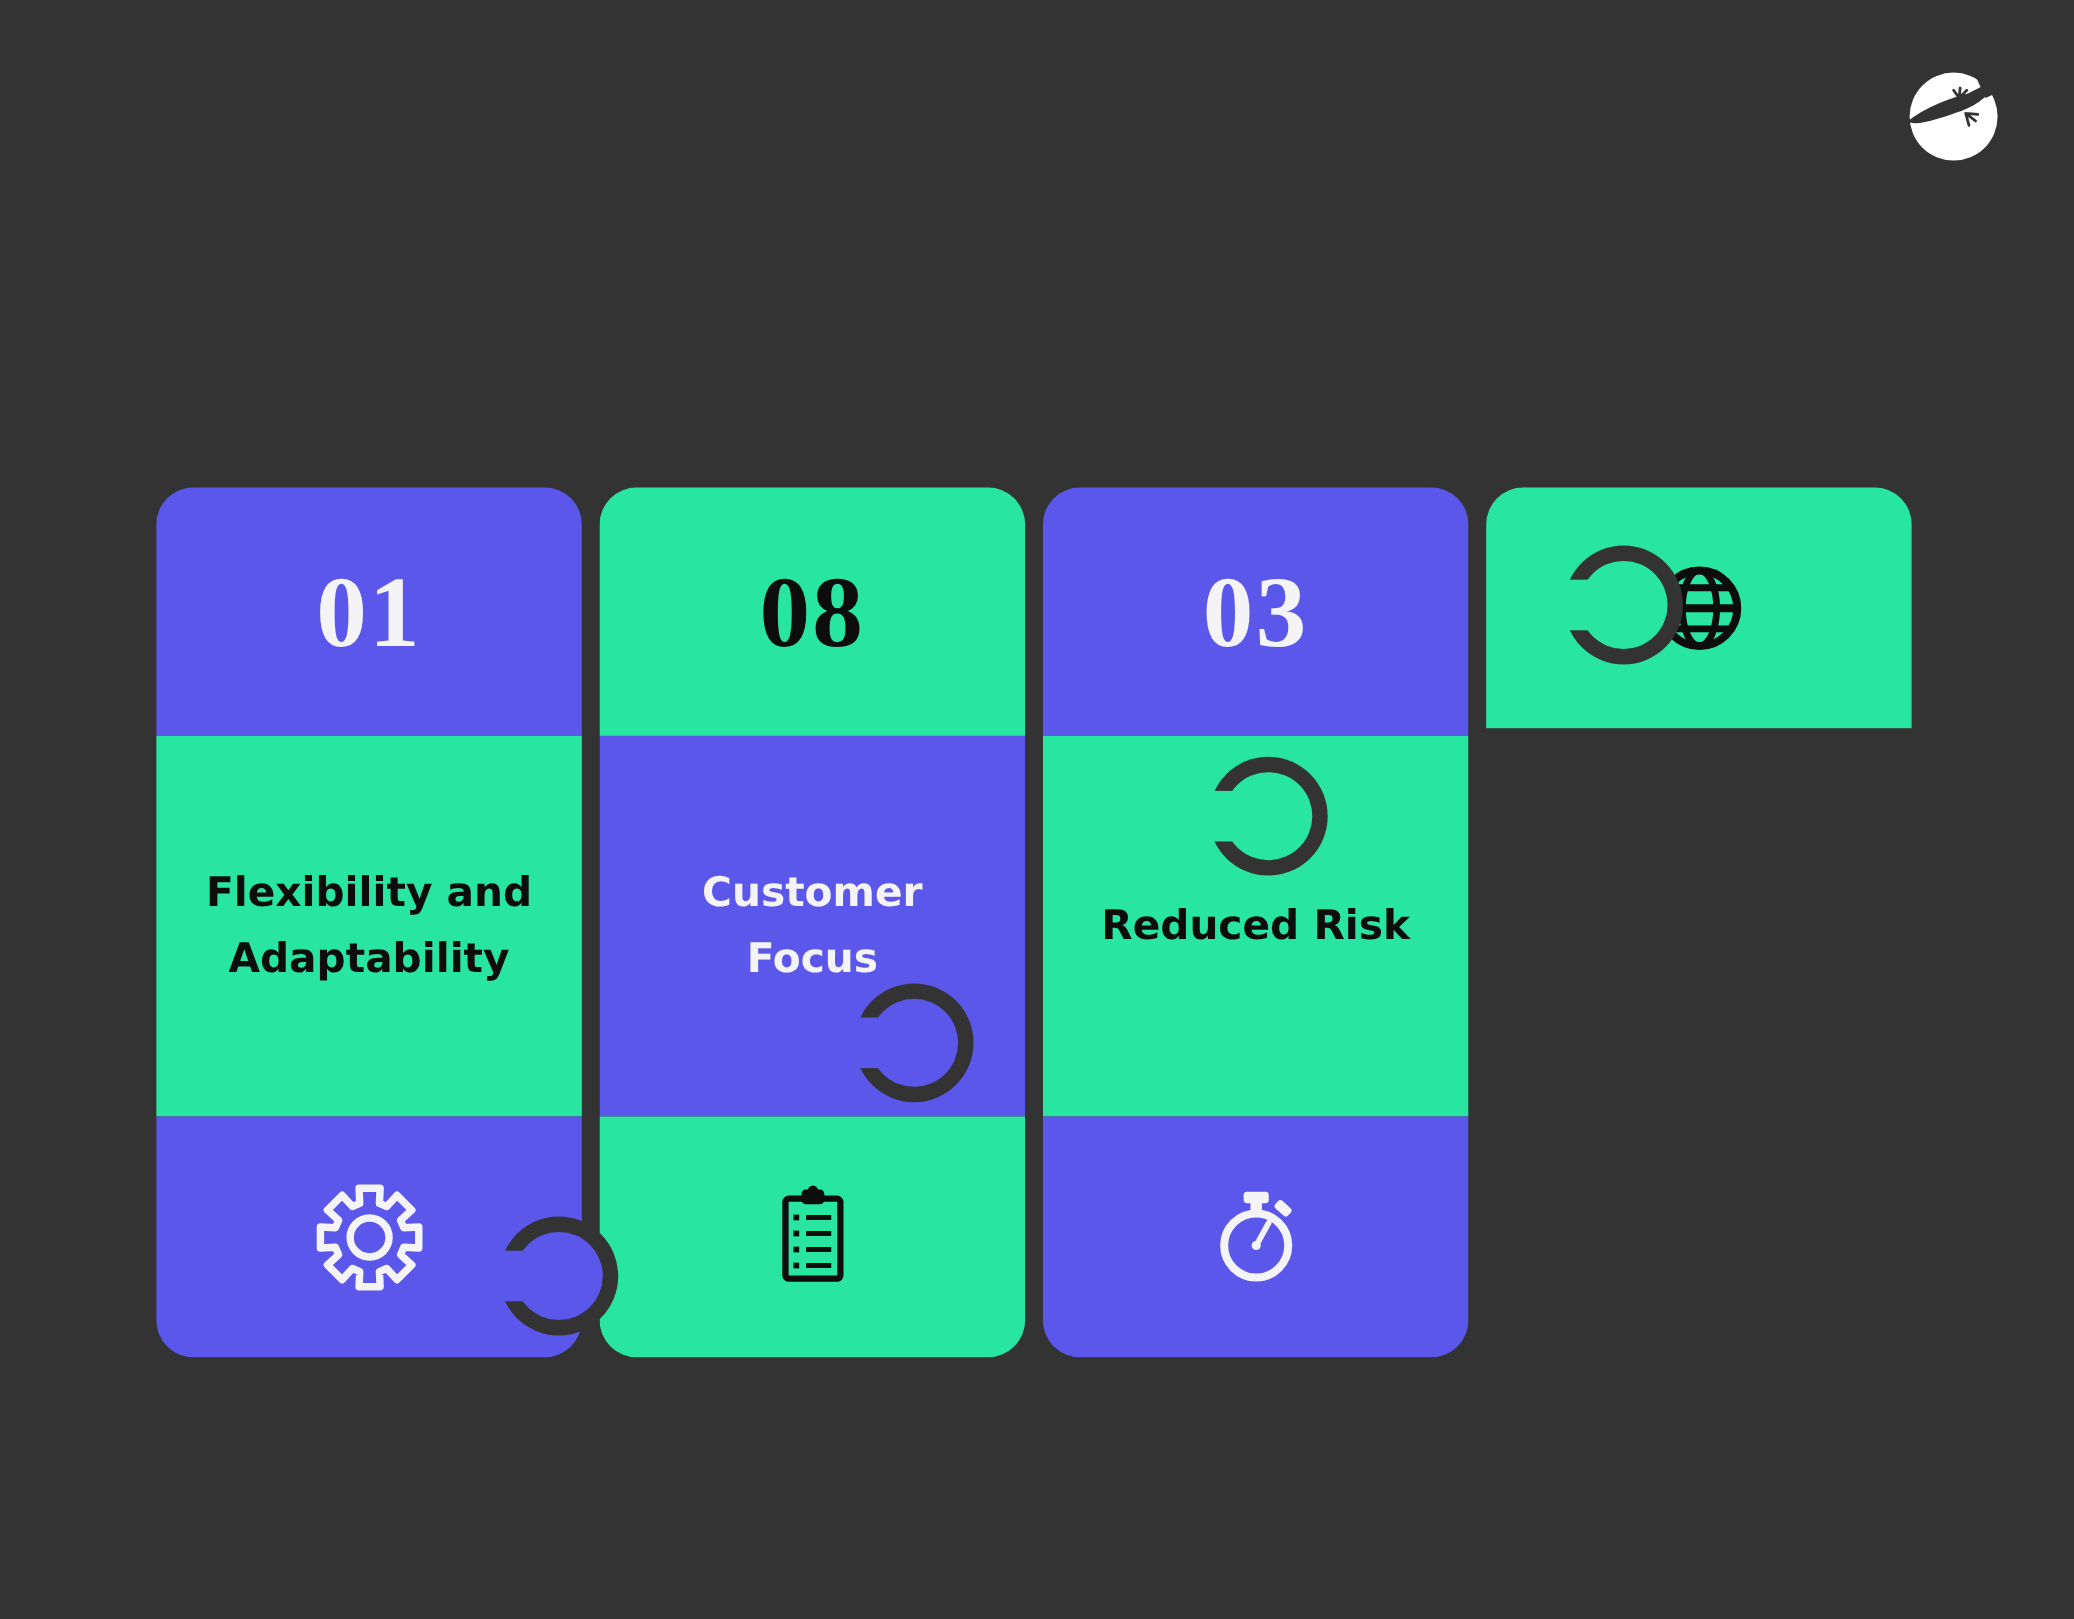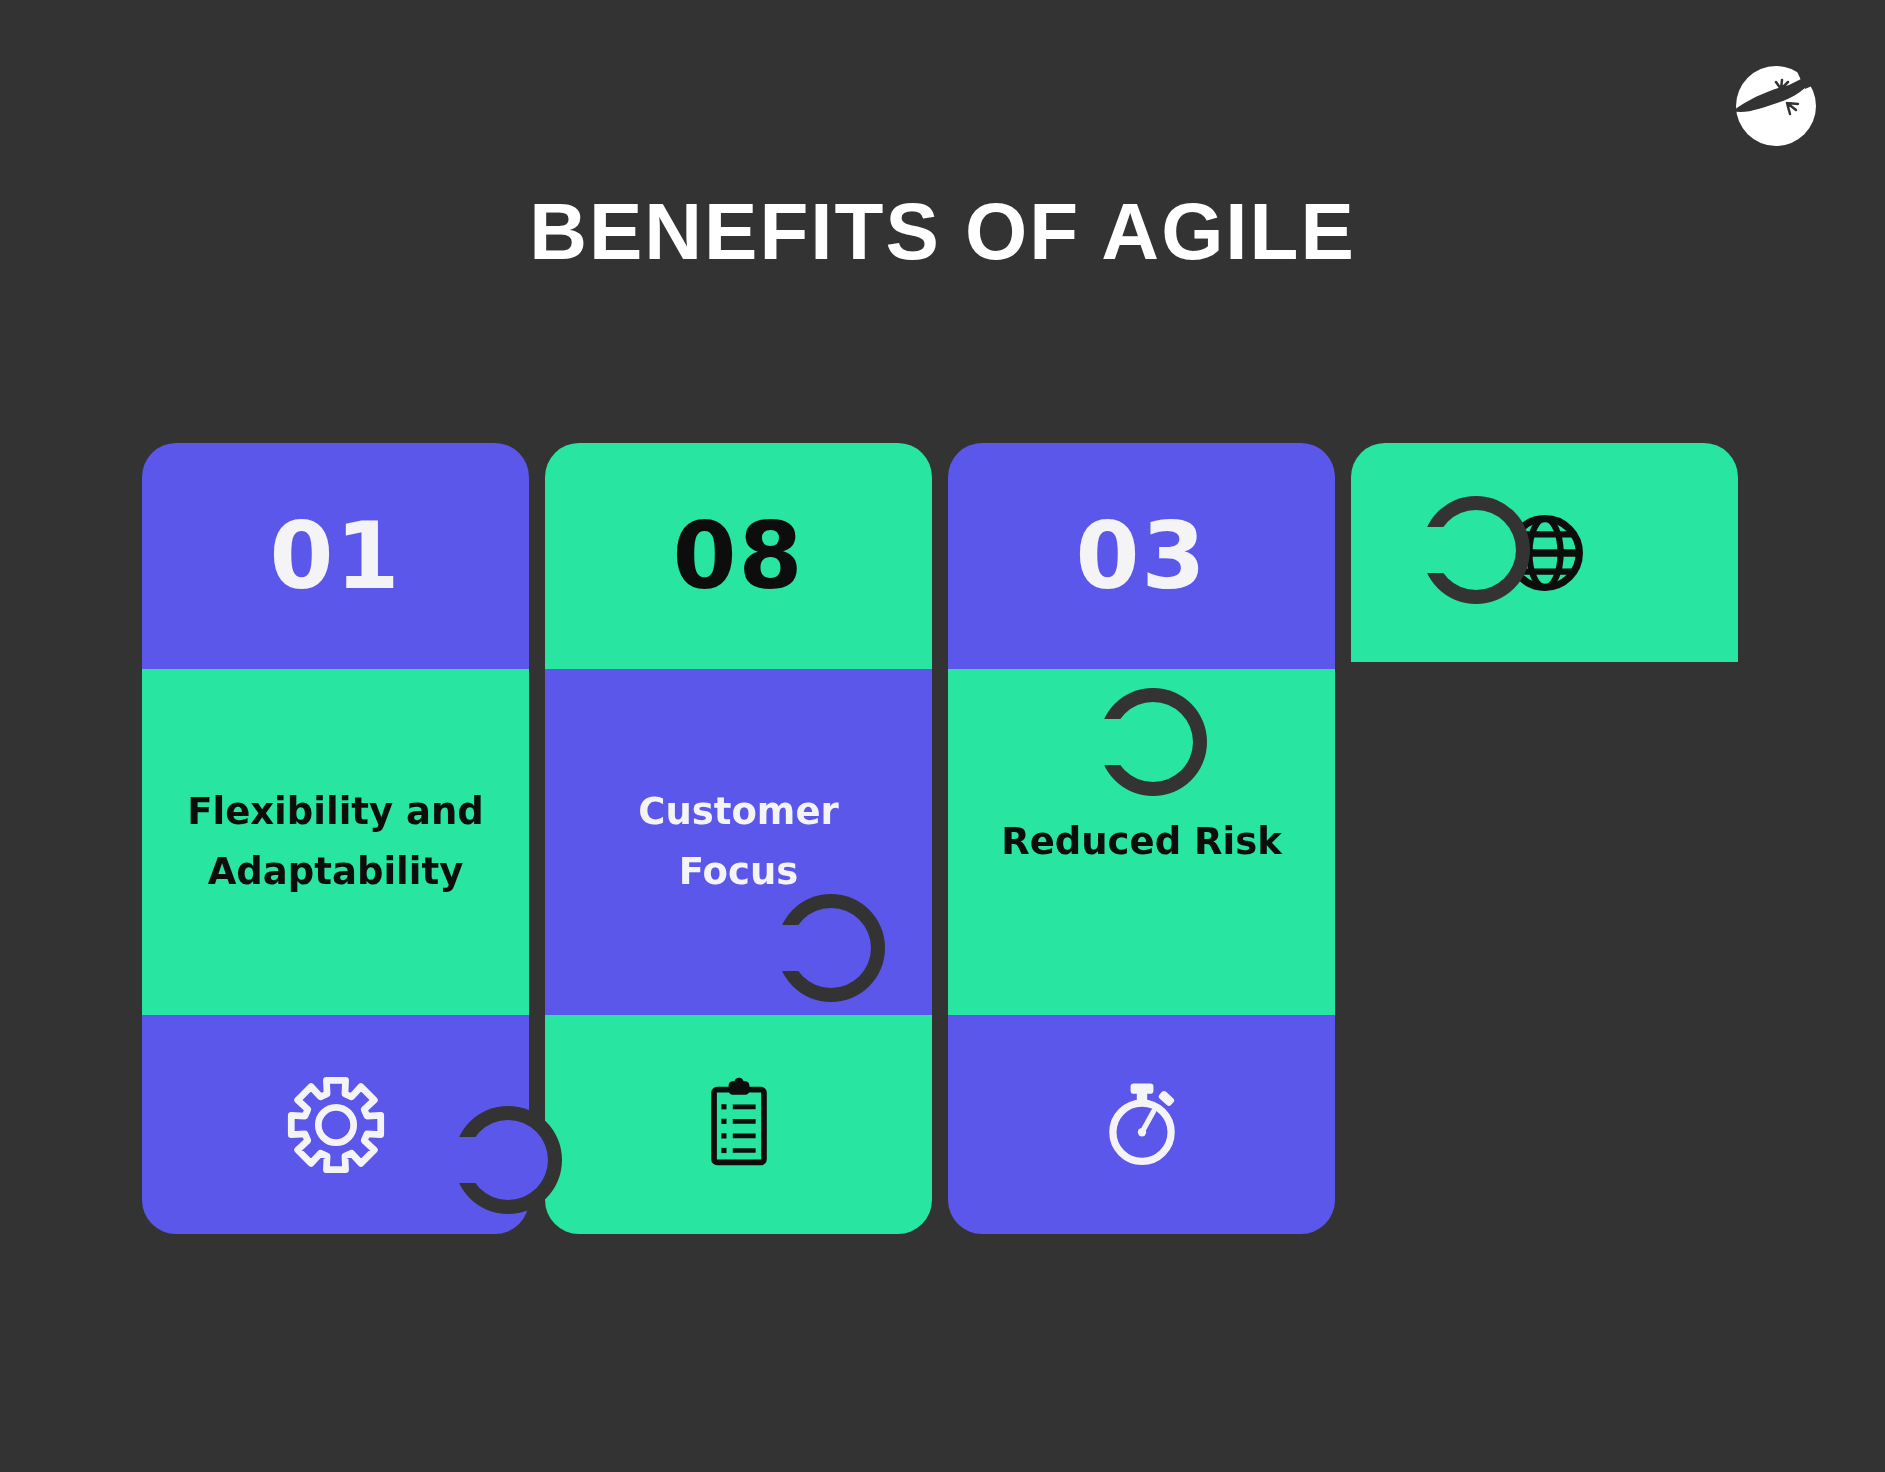--- a/index.html
+++ b/index.html
@@ -21,21 +21,21 @@
   
   .cards{
     position:absolute;left:142px;top:443px;width:1596px;height:791px;
     display:flex;gap:16px;
   }
   .card{
     flex:1 1 0;display:flex;flex-direction:column;
     border-radius:34px;overflow:hidden;
   }
   .sec{display:flex;align-items:center;justify-content:center;}
-  .sec.head{height:226px;}
+  .sec.head{height:226px;font-family:Liberation Serif, serif;}
   .sec.mid{height:346px;padding:0 30px;text-align:center;}
   .sec.bot{height:219px;}
   .num{font-weight:700;font-size:92px;letter-spacing:2px;}
   .label{font-weight:700;font-size:37px;line-height:1.62;}
   
   .scheme-a .head{background:var(--purple);} .scheme-a .mid{background:var(--green);}
   .scheme-a .bot{background:var(--purple);}
   .scheme-a .num{color:var(--light);} .scheme-a .label{color:var(--dark);}
   .scheme-b .head{background:var(--green);} .scheme-b .mid{background:var(--purple);}
   .scheme-b .bot{background:var(--green);}
@@ -61,21 +61,20 @@
 <div id="stage" style="--bg: #333333; --purple: #5a57ea; --green: #28e5a1; --light: #f4f3f6; --dark: #0d0d0d;">
 
   <svg class="logo" viewBox="0 0 90 90">
     <circle cx="45" cy="45" r="40" fill="#ffffff"></circle>
     <path d="M2,50 C20,36 42,28 58,24 L86,10 C80,24 68,34 52,40 C34,46 14,54 2,50 Z" fill="#333333"></path>
     <path d="M64,6 L92,20 L74,28 Z" fill="#333333"></path>
     <path d="M50,28 l-5,-7 M50,28 l1,-9 M50,28 l7,-7" stroke="#333333" stroke-width="2.5" fill="none" stroke-linecap="round"></path>
     <path d="M56,42 l9,7 M56,42 l11,1 M56,42 l3,11" stroke="#333333" stroke-width="2.5" fill="none" stroke-linecap="round"></path>
   </svg>
 
-  <div class="title">BENEFITS OF AGILE</div>
 
   <div class="cards">
 
     <div class="card scheme-a">
       <div class="sec head">
         <span class="num">01</span>
       </div>
       <div class="sec mid">
         <span class="label">Flexibility and Adaptability</span>
       </div>

